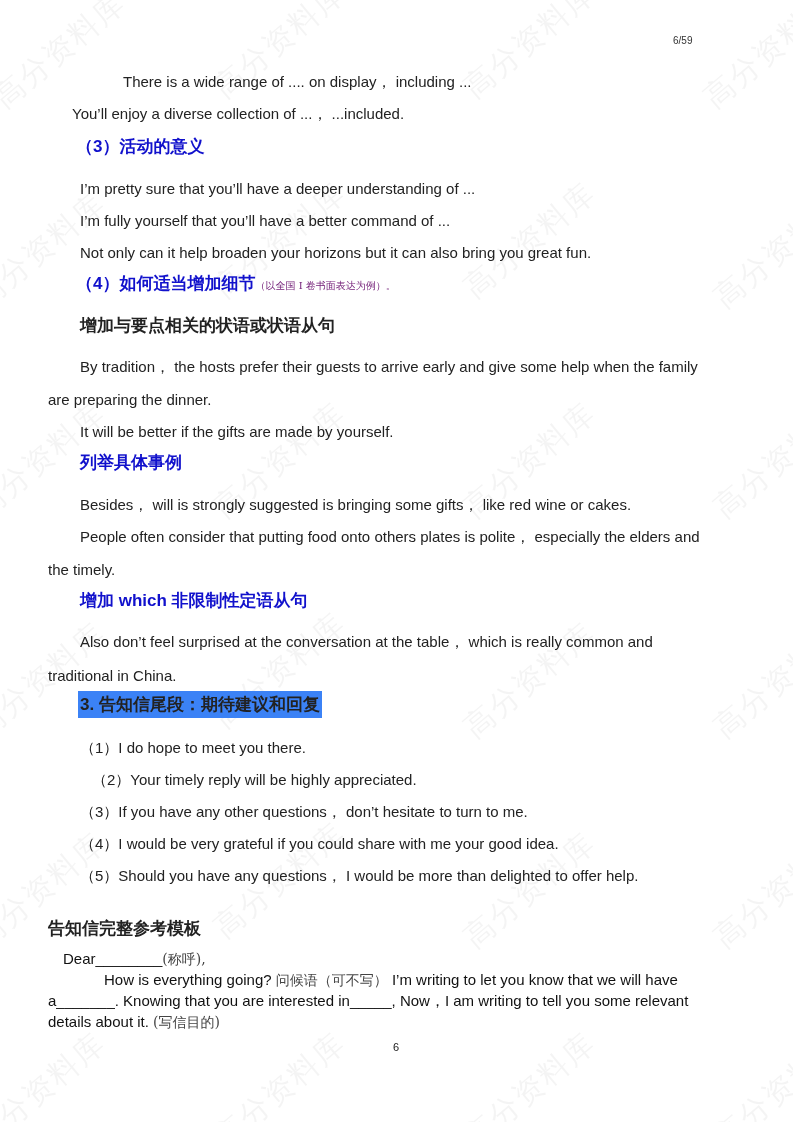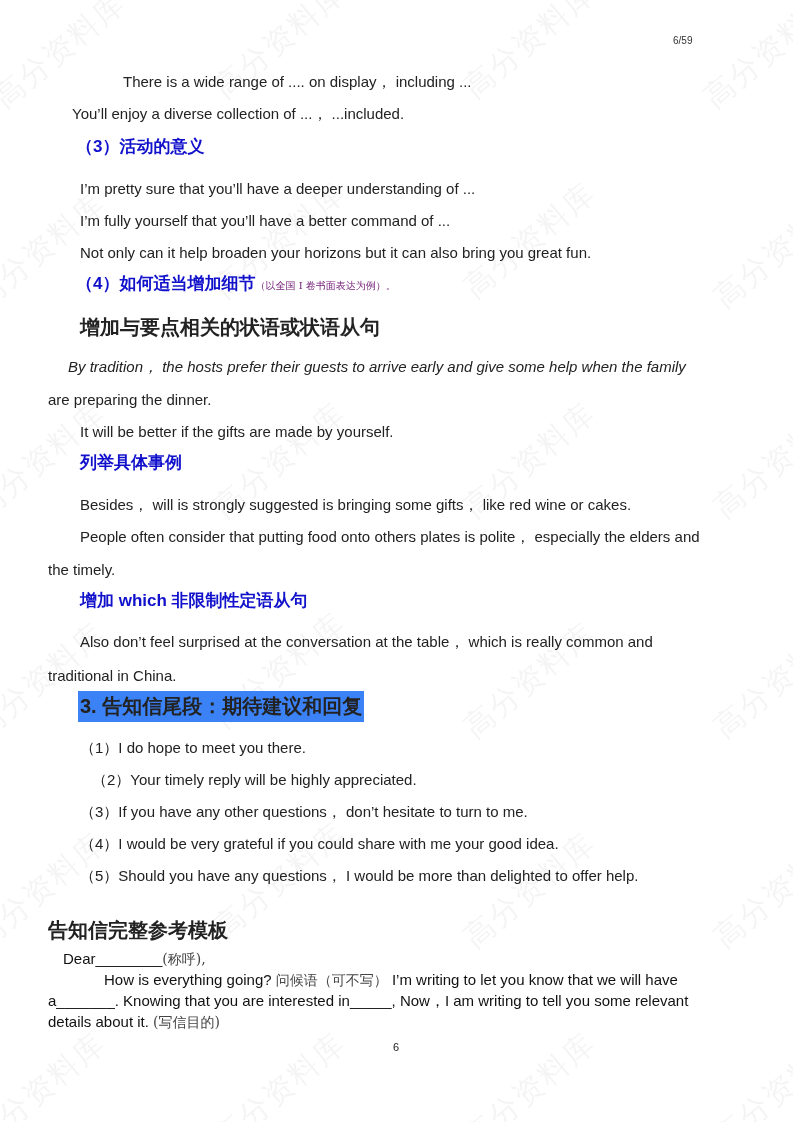--- a/index.html
+++ b/index.html
@@ -12,21 +12,21 @@
     .wm {
       position: absolute; font-size: 30px; color: rgba(0,0,0,0.045);
       transform: rotate(-40deg); white-space: nowrap; letter-spacing: 2px;
       font-family: "DejaVu Sans", sans-serif;
     }
     .content { position: relative; z-index: 1; }
     .abs { position: absolute; white-space: nowrap; }
     .page-counter { font-size: 10px; color: #333; }
     .body-line { font-size: 15px; color: #222; }
     .heading-blue { font-size: 17px; font-weight: bold; color: #1111cc; }
-    .heading-black { font-size: 20px; font-weight: bold; color: #222; }
+    .heading-black { font-size: 17px; font-weight: bold; color: #222; }
     .serif-note { font-family: "DejaVu Serif", "Liberation Serif", serif; font-weight: normal; color: #701a75; font-size: 10px; }
     .highlight { background: #3b82f6; padding: 2px 2px; }
     .letter-line { font-size: 15px; color: #111; }
     .cn-note { font-family: "DejaVu Serif", serif; color: #444; font-size: 14px; }
     .page-num { font-size: 11px; color: #222; }
   </style>
 </head>
 <body>
 
 <div class="wm-layer">
@@ -65,21 +65,21 @@
   <div class="abs heading-blue" style="left:76px; top:135px;">（3）活动的意义</div>
   <div class="abs body-line" style="left:80px; top:180px;">I’m pretty sure that you’ll have a deeper understanding of ...</div>
   <div class="abs body-line" style="left:80px; top:212px;">I’m fully yourself that you’ll have a better command of ...</div>
   <div class="abs body-line" style="left:80px; top:244px;">Not only can it help broaden your horizons but it can also bring you great fun.</div>
 
   <div class="abs" style="left:76px; top:272px;">
     <span class="heading-blue">（4）如何适当增加细节</span><span class="serif-note">（以全国 I 卷书面表达为例）。</span>
   </div>
 
   <div class="abs heading-black" style="left:80px; top:314px;">增加与要点相关的状语或状语从句</div>
-  <div class="abs body-line" style="left:68px; top:358px;font-style:italic;">By tradition，  the hosts prefer their guests to arrive early and give some help when the family</div>
+  <div class="abs body-line" style="left:80px; top:358px;">By tradition，  the hosts prefer their guests to arrive early and give some help when the family</div>
   <div class="abs body-line" style="left:48px; top:391px;">are preparing the dinner.</div>
   <div class="abs body-line" style="left:80px; top:423px;">It will be better if the gifts are made by yourself.</div>
 
   <div class="abs heading-blue" style="left:80px; top:451px;">列举具体事例</div>
   <div class="abs body-line" style="left:80px; top:496px;">Besides，  will is strongly suggested is bringing some gifts，  like red wine or cakes.</div>
   <div class="abs body-line" style="left:80px; top:528px;">People often consider that putting food onto others plates is polite，  especially the elders and</div>
   <div class="abs body-line" style="left:48px; top:561px;">the timely.</div>
 
   <div class="abs heading-blue" style="left:80px; top:589px;">增加 which 非限制性定语从句</div>
   <div class="abs body-line" style="left:80px; top:633px;">Also don’t feel surprised at the conversation at the table，  which is really common and</div>

